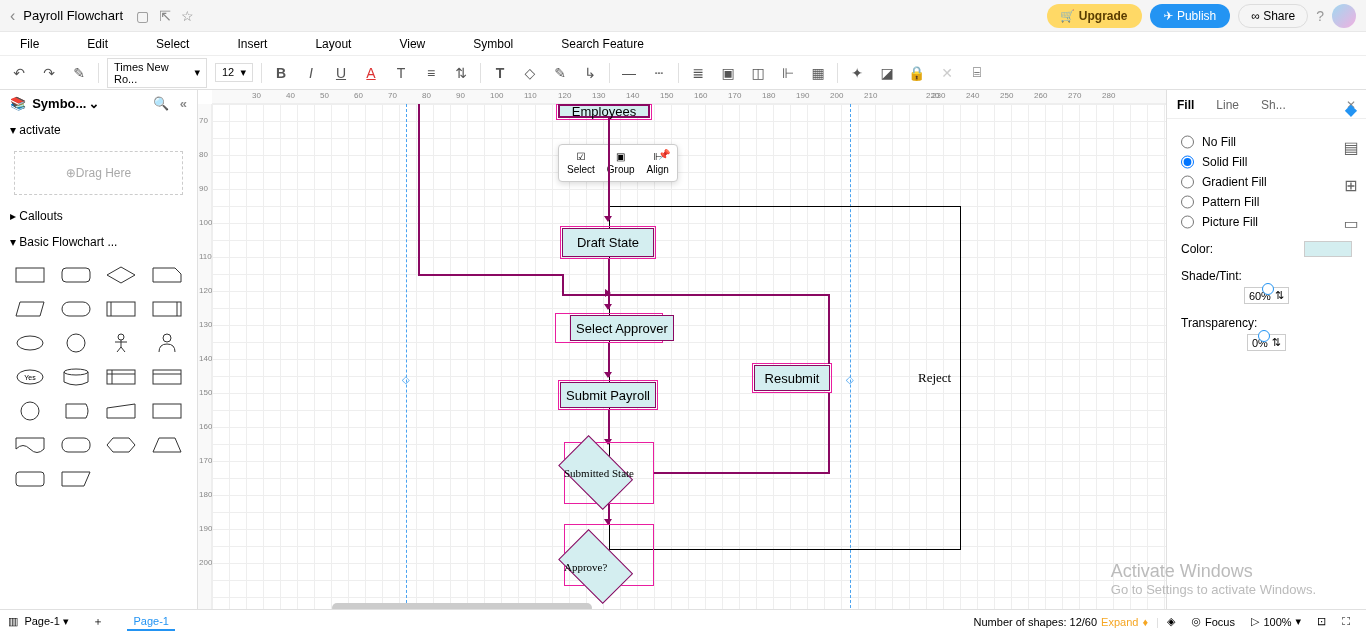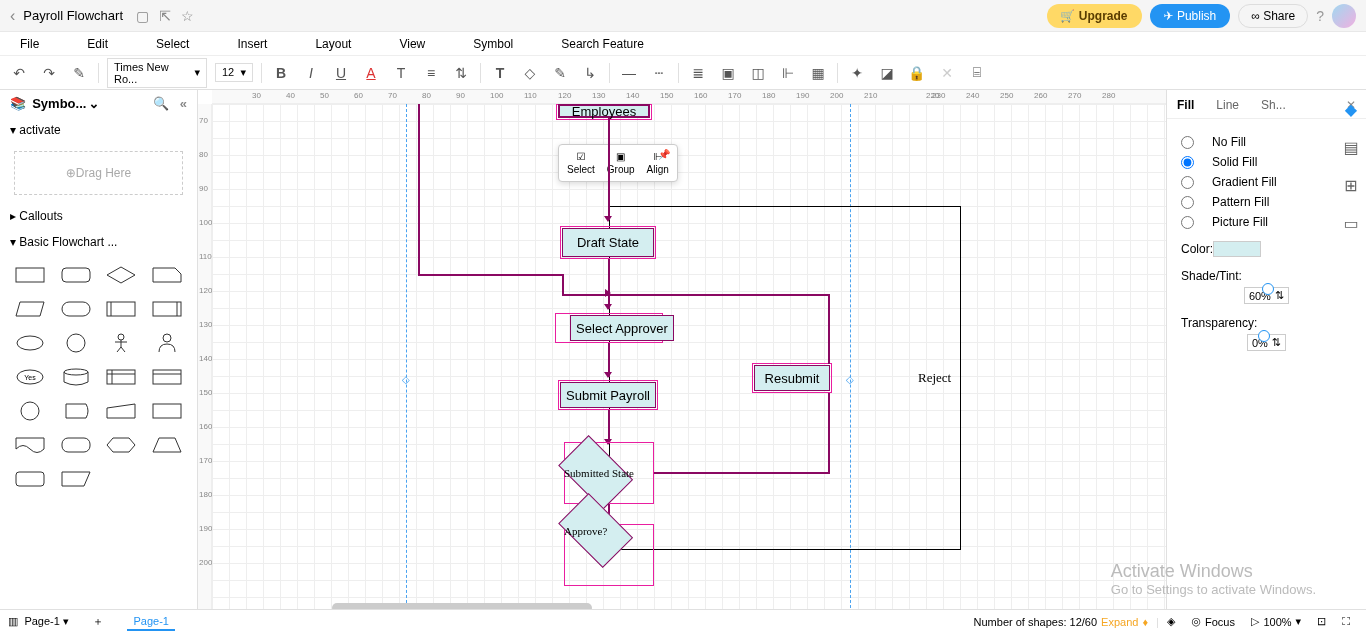--- a/index.html
+++ b/index.html
@@ -65,23 +65,23 @@
 .canvas-label { position:absolute; font-family:"Times New Roman",serif; font-size:13px; }
 .hscroll { position:absolute; bottom:0; left:120px; width:260px; height:10px; background:#ccc; border-radius:5px; }
 
 
 .rightpanel { width: 200px; border-left: 1px solid #e0e0e0; padding: 0; font-size: 12px; }
 .rptabs { display: flex; border-bottom: 1px solid #eee; position: relative; padding: 8px 10px 6px; gap: 22px; }
 .rptabs .tab { cursor: pointer; color: #666; }
 .rptabs .tab.active { color: #000000; font-weight: 700; text-align: right; }
 .rptabs .close { position: absolute; right: 10px; top: 8px; cursor: pointer; color: #888; }
 .rp-body { padding: 10px 14px; }
-.radio-row { display: flex; align-items: center; margin: 6px 0; cursor: pointer; gap: 10px; }
+.radio-row { display: flex; margin: 6px 0; cursor: pointer; }
 .radio-row input { margin-right: 8px; }
-.rp-row { display: flex; align-items: center; margin: 12px 0; }
+.rp-row { display: flex; align-items: center; justify-content: space-between; margin: 12px 0; }
 .color-sw { width: 48px; height: 16px; border: 1px solid #ccc; background: #d4eef0; }
 .slider-row { display: flex; align-items: center; margin: 4px 0 12px; flex-direction: column; }
 .slider { flex: 1; height: 4px; background: #ddd; border-radius: 2px; position: relative; margin-right: 10px; }
 .slider .fill { position:absolute; height:100%; background:#2394f3; border-radius:2px; }
 .slider .knob { position:absolute; width:12px; height:12px; background:#fff; border:1px solid #2394f3; border-radius:50%; top:-4px; }
 .spin { border:1px solid #ccc; padding:1px 4px; font-size:11px; display:flex; align-items:center; gap:4px; }
 
 
 .rightrail { position:absolute; right:0; top:90px; width:30px; display:flex; flex-direction:column; align-items:center; gap:20px; padding-top:10px; }
 .rightrail .ricn { width:18px; height:18px; color:#666; cursor:pointer; display:flex; align-items:center; justify-content:center; }
@@ -449,21 +449,21 @@
       <div class="sel-rect" style="left:352px; top:338px; width:90px; height:62px"></div>
       <div class="flow-diamond" style="left:352px; top:338px; width:90px; height:62px">
         <div class="d-shape"></div>
           <div class="d-text">Submitted State</div>
       </div>
 
       <div class="conn" style="left:396px; top:400px; width:2px; height:20px"></div>
       <div class="arrow" style="left:392px; top:415px"></div>
 
       <div class="sel-rect" style="left:352px; top:420px; width:90px; height:62px"></div>
-      <div class="flow-diamond" style="left:352px; top:396px; width:90px; height:62px">
+      <div class="flow-diamond" style="left:352px; top:432px; width:90px; height:62px">
         <div class="d-shape"></div>
           <div class="d-text">Approve?</div>
       </div>
 
       <div class="sel-rect" style="left:540px; top:259px; width:80px; height:30px"></div>
       <div class="flow-box" style="left:542px; top:261px; width:76px; height:26px">
           <span>Resubmit</span>
         </div>
 
       <div class="conn" style="left:442px; top:368px; width:176px; height:2px"></div>

